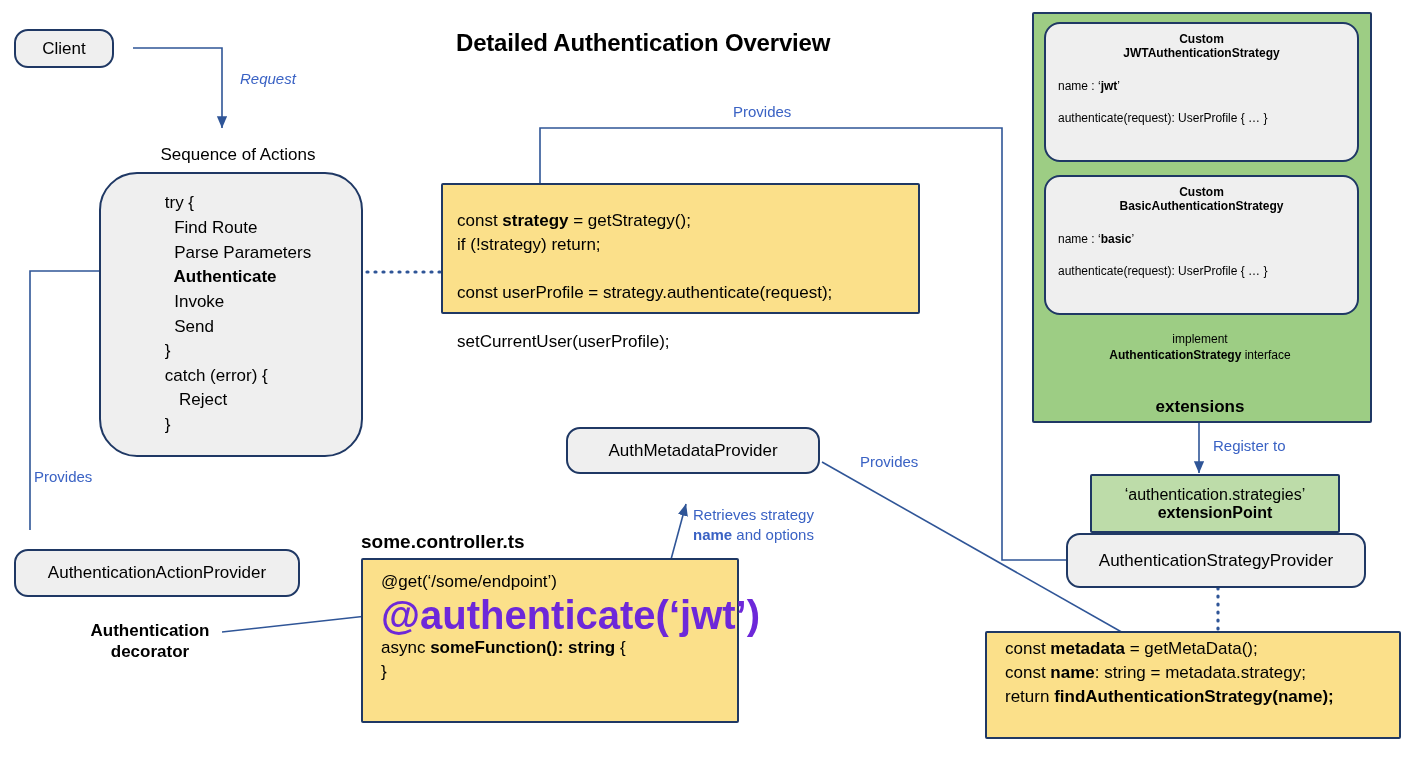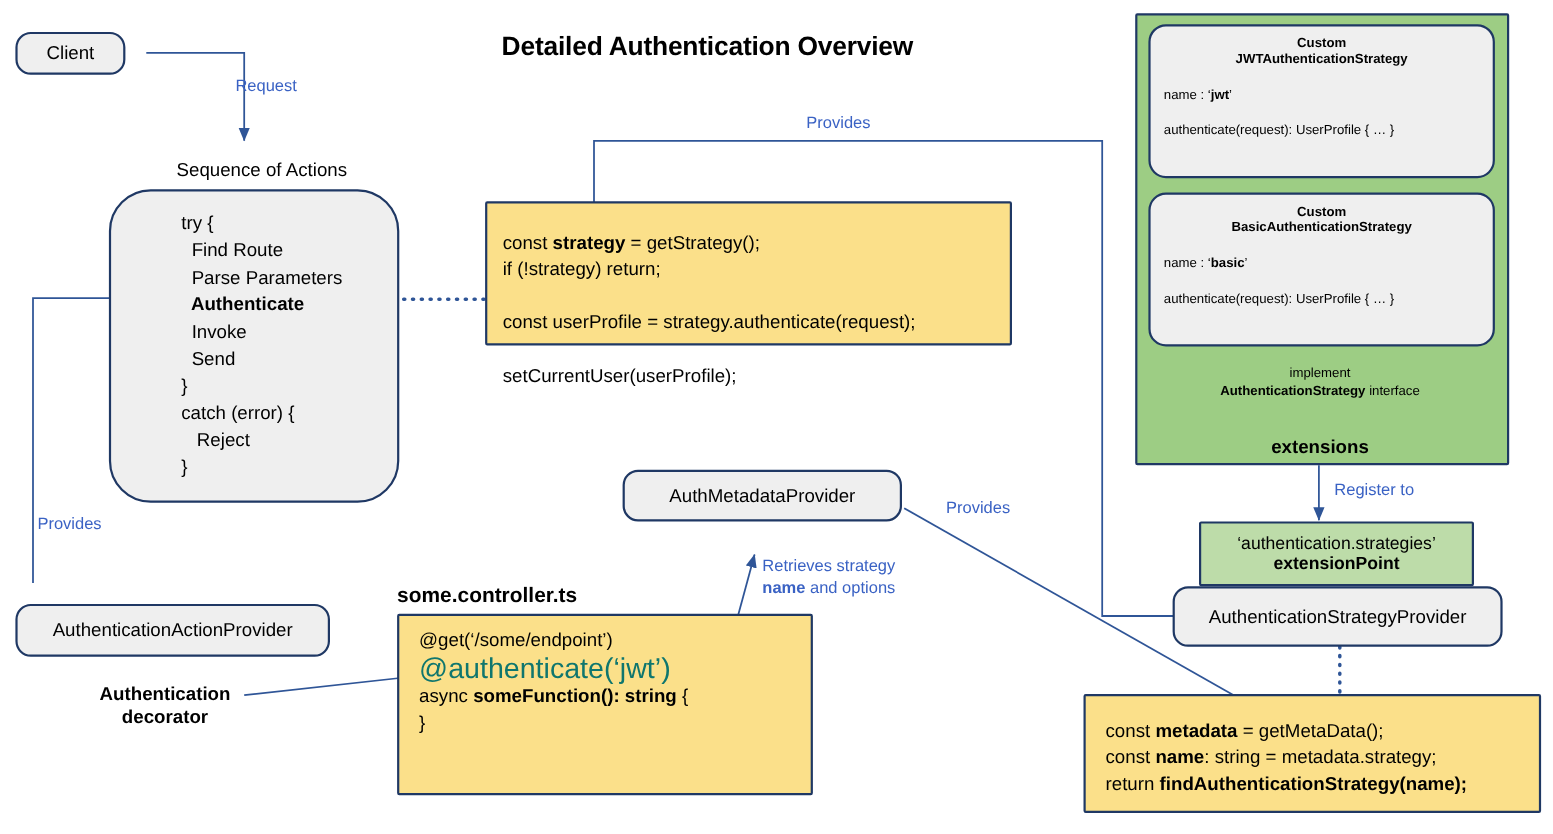--- a/index.html
+++ b/index.html
@@ -31,21 +31,21 @@
 
   .code{font-size:17px;line-height:1.42;white-space:pre;}
   .code b{font-weight:bold;}
   .seq{font-size:17px;line-height:1.45;white-space:pre;text-align:left;}
   .seq b{font-weight:bold;}
 
   .cardtitle{font-size:12px;font-weight:bold;line-height:1.2;}
   .cardline{font-size:12px;}
   .cardline b{font-weight:bold;}
 
-  .bigdeco{font-size:26px;font-weight:normal;color:#0f766e;line-height:1.05;}
+  .bigdeco{font-size:40px;font-weight:bold;color:#6d28d9;line-height:1.05;}
   .fname{font-size:19px;font-weight:bold;}
 </style>
 </head>
 <body>
 
 <div id="stage">
 
   <svg class="wires" viewBox="0 0 1412 758">
     <defs>
       <marker id="ar" markerWidth="9" markerHeight="9" refX="7.4" refY="3.2" orient="auto">
@@ -76,21 +76,21 @@
 
     <path d="M1072,332 Q1065,332 1065,341 L1065,365 Q1065,374 1058,374 Q1065,374 1065,383 L1065,407 Q1065,416 1072,416" stroke="#2F5597" stroke-width="1.5" fill="none"></path>
     <path d="M1328,332 Q1335,332 1335,341 L1335,365 Q1335,374 1342,374 Q1335,374 1335,383 L1335,407 Q1335,416 1328,416" stroke="#2F5597" stroke-width="1.5" fill="none"></path>
   </svg>
 
   <div class="node title" style="left:456px;top:29px;width:520px;text-align:left;">Detailed Authentication Overview</div>
 
   <div class="node grey" style="left:14px;top:29px;width:100px;height:39px;">
     <span class="cap">Client</span>
   </div>
-  <div class="node lbl" style="left:214px;top:70px;">Request</div>
+  <div class="node lbl" style="left:240px;top:70px;font-style:italic;">Request</div>
 
   <div class="node cap" style="left:148px;top:145px;width:180px;text-align:center;">Sequence of Actions</div>
 
   <div class="node grey" style="left:99px;top:172px;width:264px;height:285px;border-radius:38px;">
     <div class="seq" style="padding-left:14px;"><span>try {</span>
 <span>  Find Route</span>
 <span>  Parse Parameters</span>
 <b>  Authenticate</b>
 <span>  Invoke</span>
 <span>  Send</span>
@@ -176,18 +176,18 @@
   <div class="node greenbox" style="left:1090px;top:474px;width:250px;height:59px;">
     <div class="cardline" style="font-size:16px;">‘authentication.strategies’</div>
     <div class="cardline" style="font-size:16px;font-weight:bold;">extensionPoint</div>
   </div>
 
   <div class="node grey" style="left:1066px;top:533px;width:300px;height:55px;">
     <span class="cap">AuthenticationStrategyProvider</span>
   </div>
 
   <div class="node yellow" style="left:985px;top:631px;width:416px;height:108px;">
-    <div class="code" style="padding:20px 0 0 18px;"><span>const </span><b>metadata</b><span> = getMetaData();</span>
+    <div class="code" style="padding:4px 0 0 18px;"><span>const </span><b>metadata</b><span> = getMetaData();</span>
 <span>const </span><b>name</b><span>: string = metadata.strategy;</span>
 <span>return </span><b>findAuthenticationStrategy(name);</b></div>
   </div>
 
 </div>
 
 </body></html>

